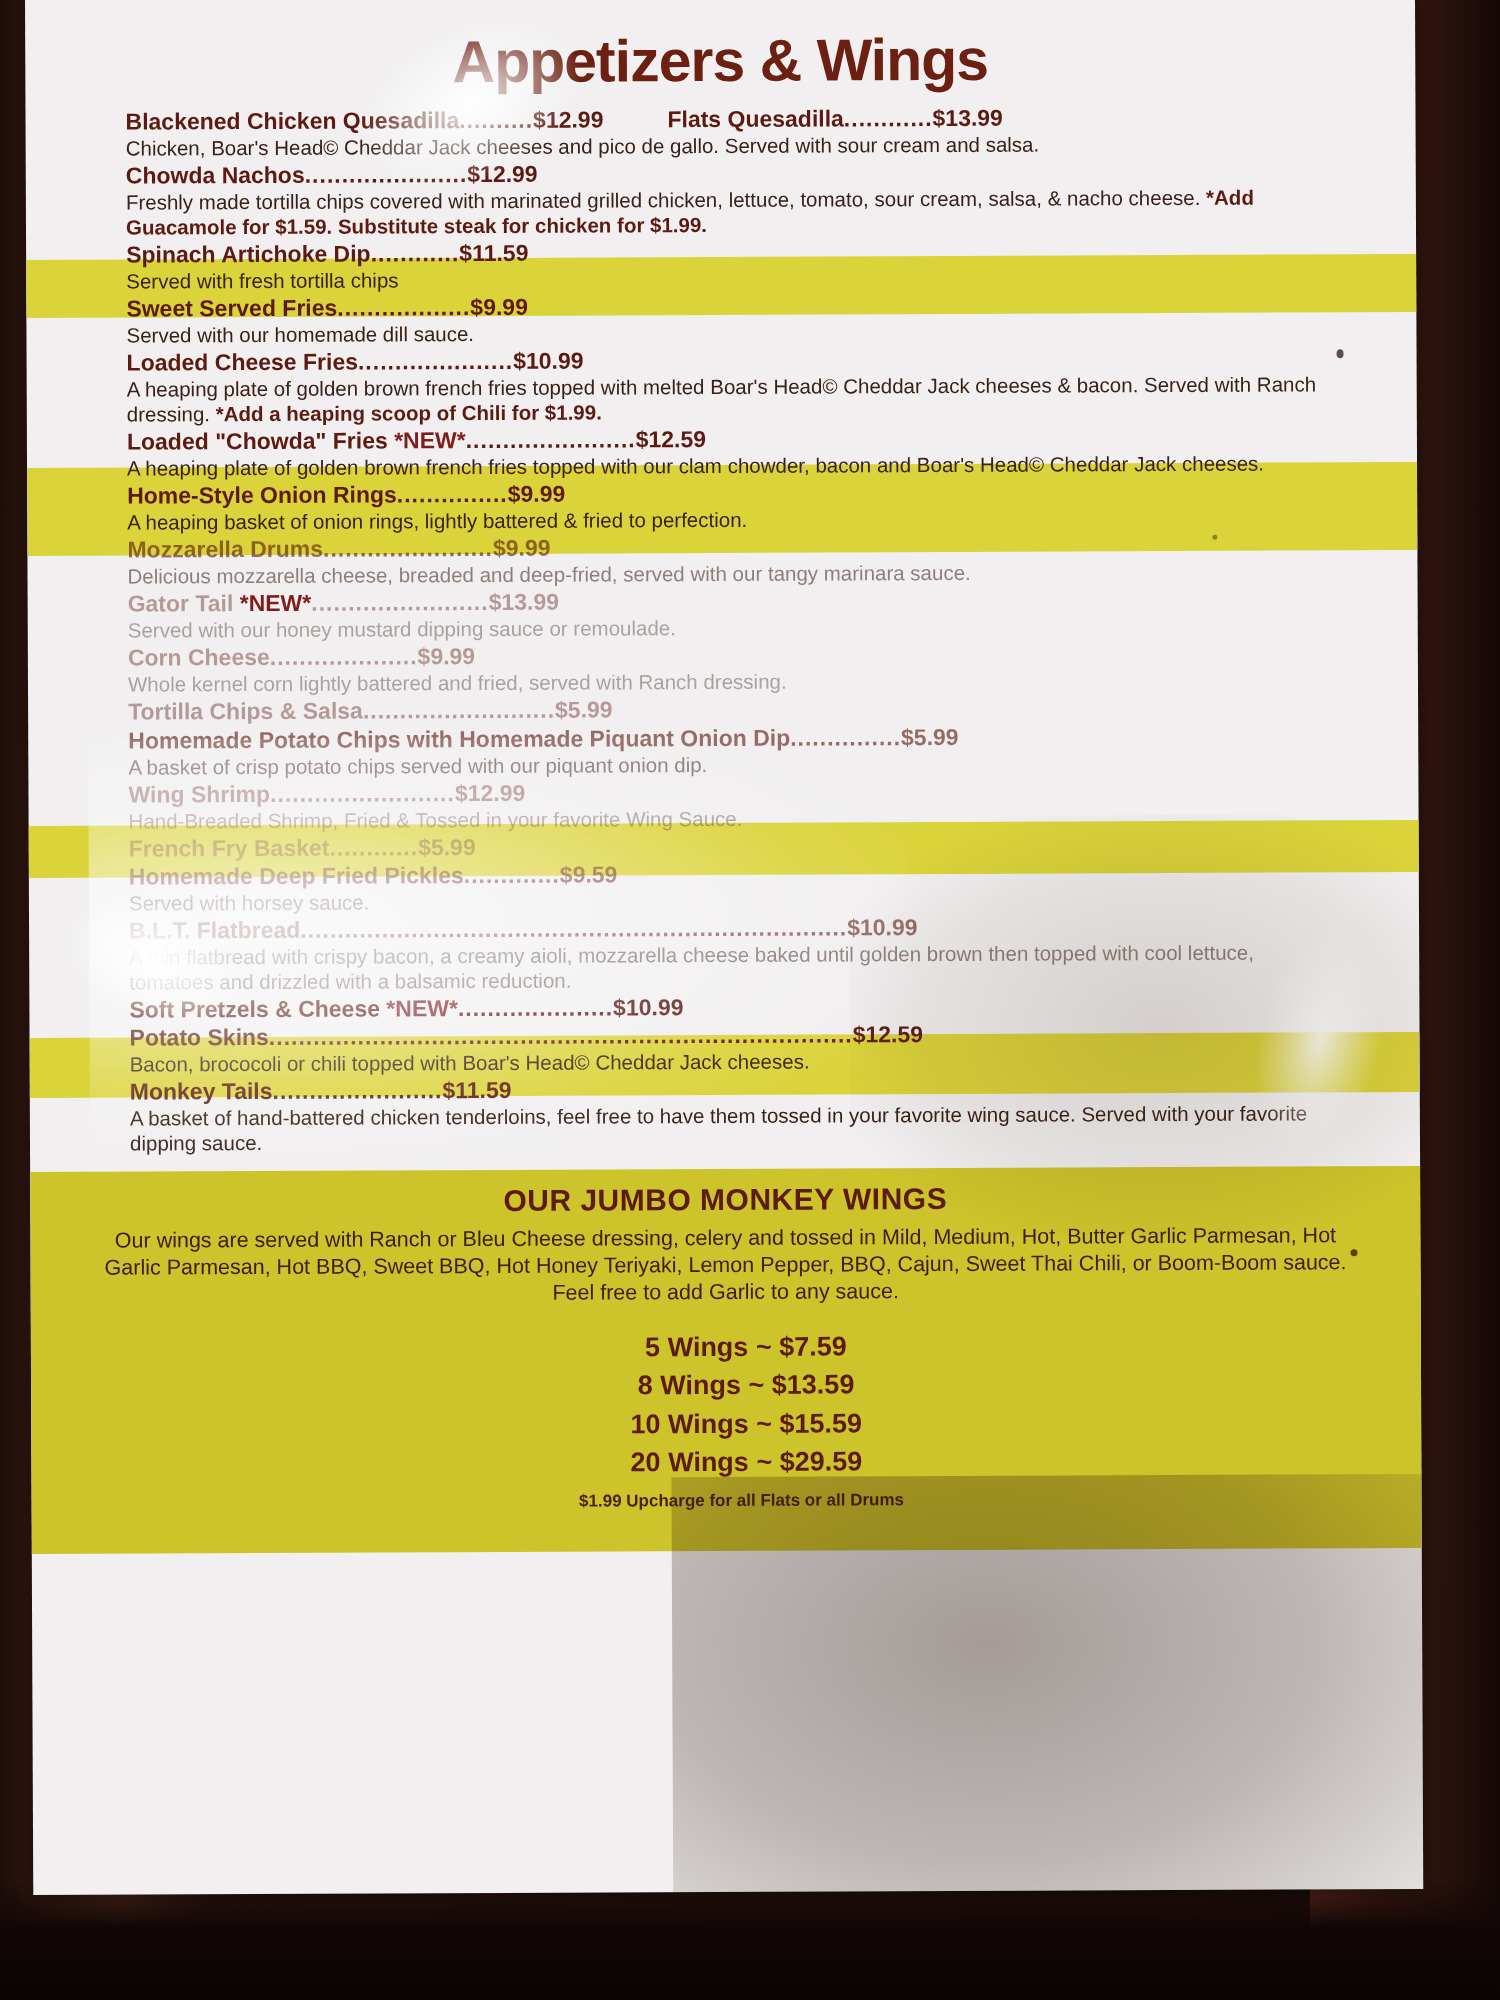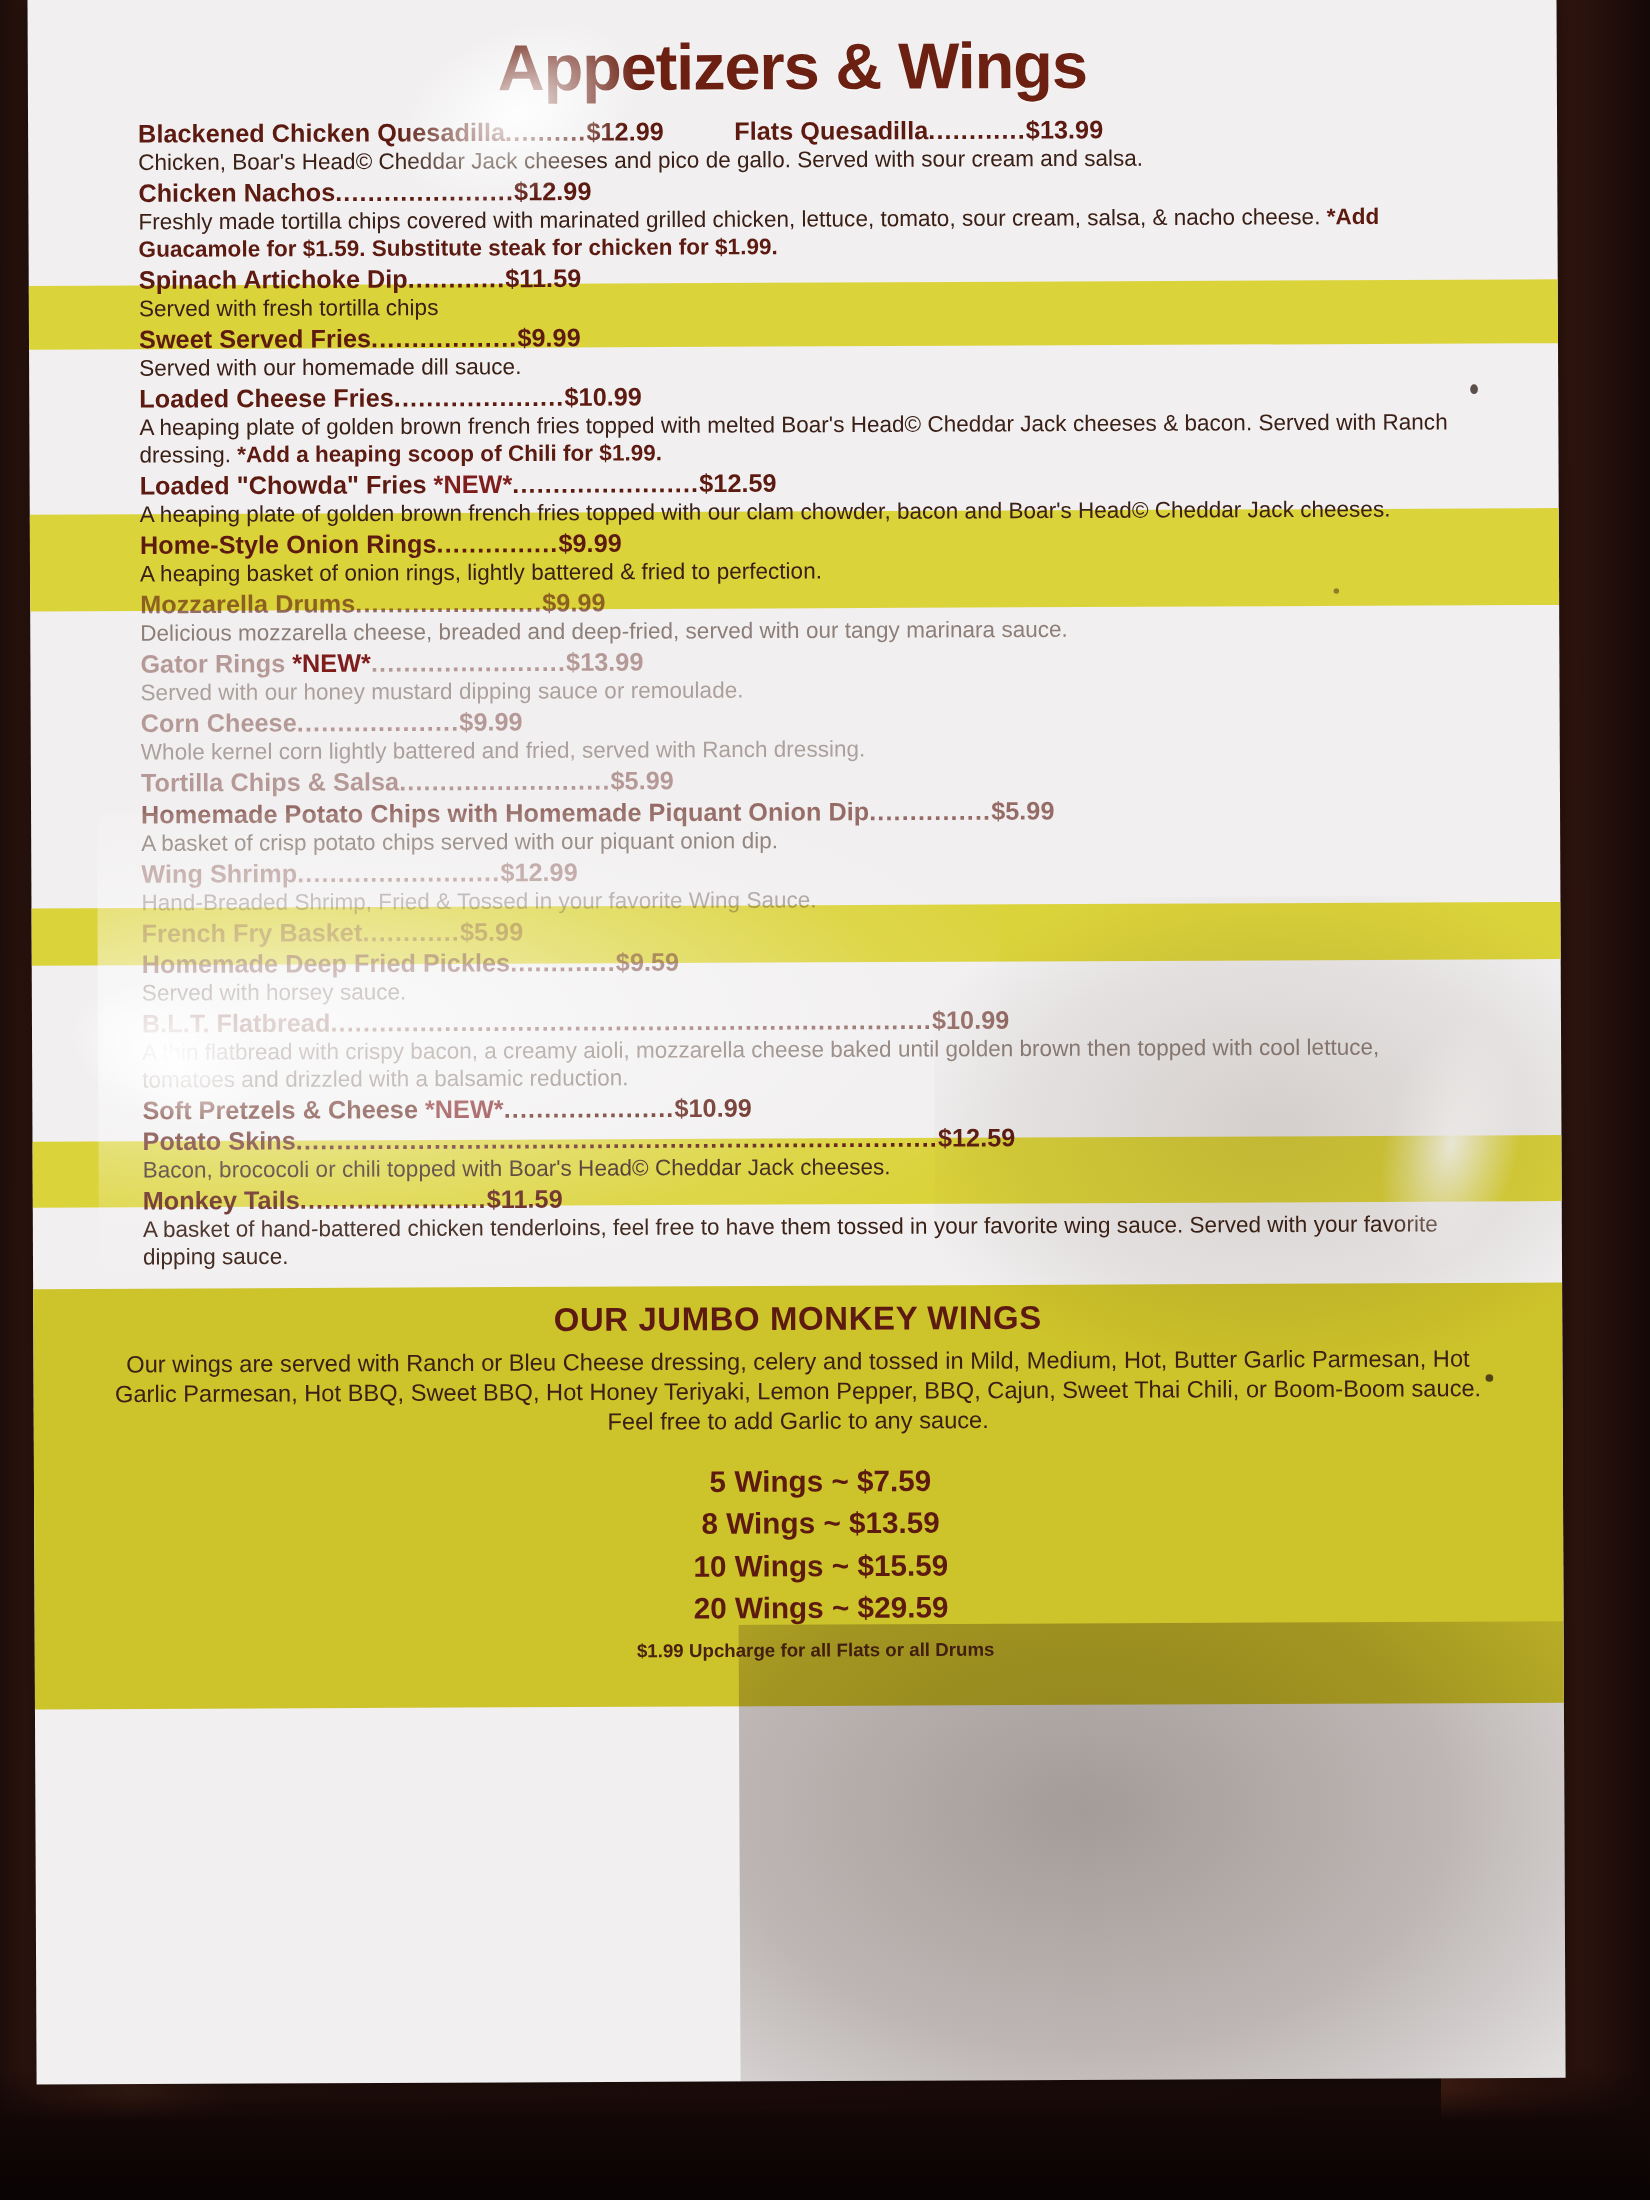--- a/index.html
+++ b/index.html
@@ -247,21 +247,21 @@
           </span>
           <span>
             <span class="nm">Flats Quesadilla</span><span class="dots">............</span><span class="price">$13.99</span>
           </span>
         </div>
         <div class="desc">Chicken, Boar's Head© Cheddar Jack cheeses and pico de gallo.  Served with sour cream and salsa.</div>
       </div>
 
       <div class="item">
         <div class="item-line">
-          <span class="nm">Chicken Nachos</span><span class="dots">......................</span><span class="price">$12.99</span>
+          <span class="nm">Chowda Nachos</span><span class="dots">......................</span><span class="price">$12.99</span>
         </div>
         <div class="desc">
           <span>Freshly made tortilla chips covered with marinated grilled chicken, lettuce, tomato, sour cream, salsa, &amp; nacho cheese.</span>
           <b>*Add Guacamole for $1.59. Substitute steak for chicken for $1.99.</b>
         </div>
       </div>
 
       <div class="item">
         <div class="item-line">
           <span class="nm">Spinach Artichoke Dip</span><span class="dots">............</span><span class="price">$11.59</span>
@@ -303,21 +303,21 @@
 
       <div class="item faded2">
         <div class="item-line">
           <span class="nm">Mozzarella Drums</span><span class="dots">.......................</span><span class="price">$9.99</span>
         </div>
         <div class="desc">Delicious mozzarella cheese, breaded and deep-fried, served with our tangy marinara sauce.</div>
       </div>
 
       <div class="item faded">
         <div class="item-line">
-          <span class="nm">Gator Rings</span>
+          <span class="nm">Gator Tail</span>
           <span class="new">*NEW*</span><span class="dots">........................</span><span class="price">$13.99</span>
         </div>
         <div class="desc">Served with our honey mustard dipping sauce or remoulade.</div>
       </div>
 
       <div class="item faded">
         <div class="item-line">
           <span class="nm">Corn Cheese</span><span class="dots">....................</span><span class="price">$9.99</span>
         </div>
         <div class="desc">Whole kernel corn lightly battered and fried, served with Ranch dressing.</div>

